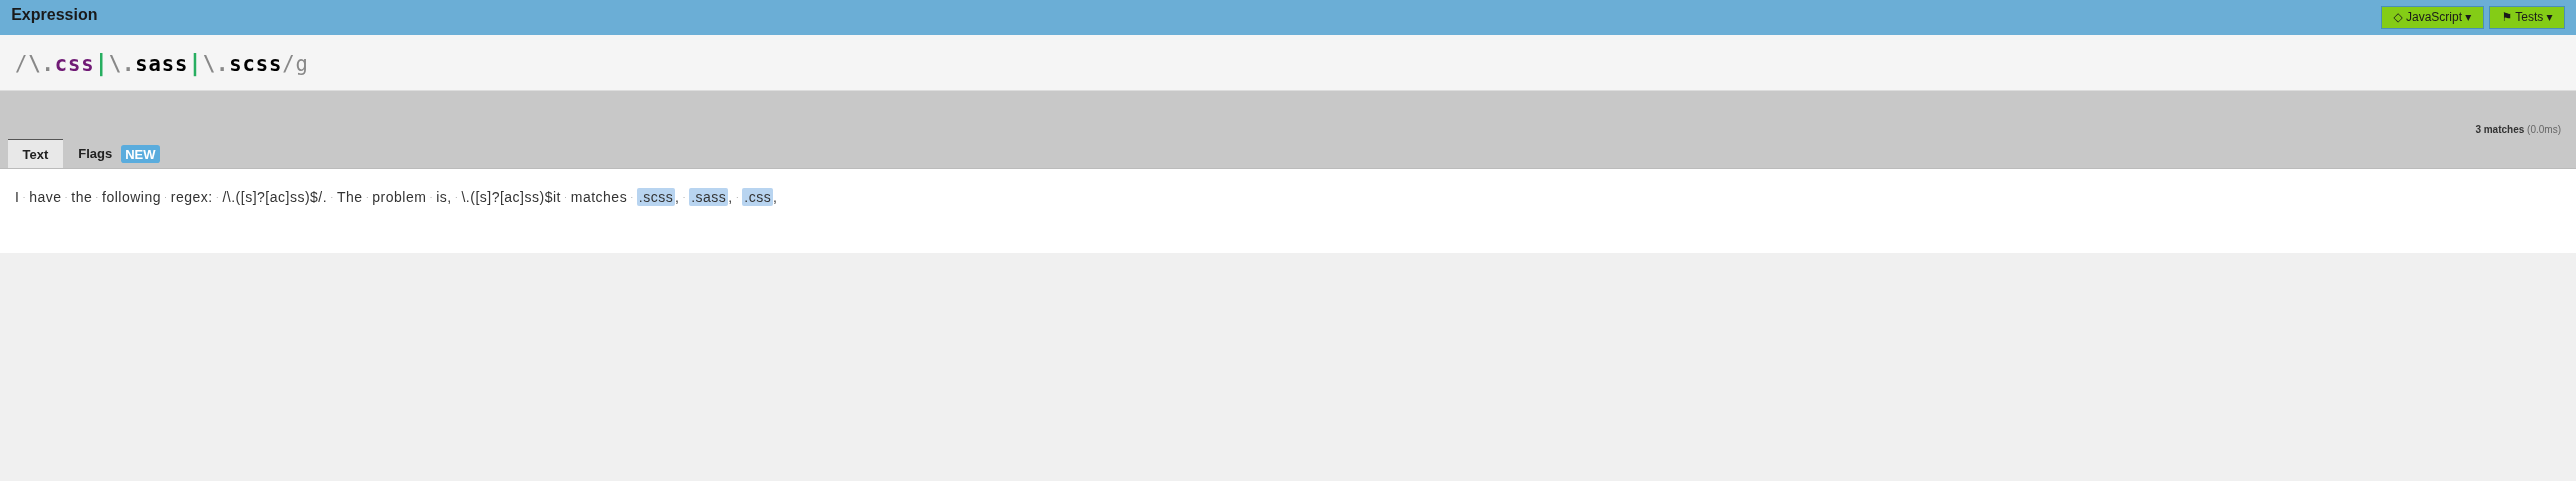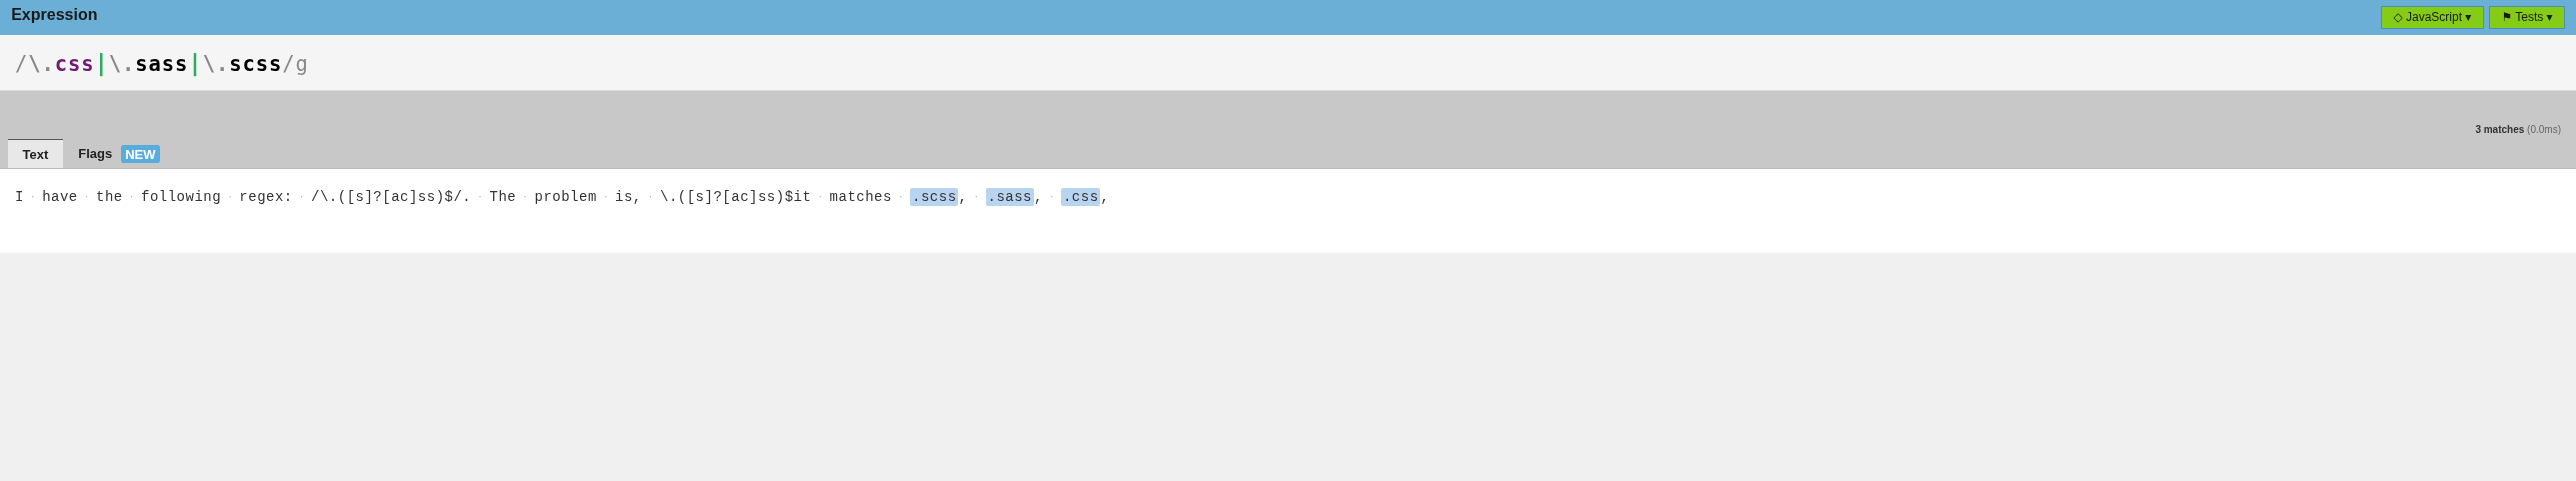--- a/index.html
+++ b/index.html
@@ -108,21 +108,21 @@
       padding-right: 7.5px;
     }
     .matches-count { font-weight: bold; }
     .matches-time { color: #666; font-weight: normal; }
 
     
     .text-content {
       background: #ffffff;
       padding: 17px 15px 17px 15px;
       min-height: 84px;
-      font-family: Liberation Mono, monospace;
+      font-family: Liberation Sans, sans-serif;
       font-size: 14px;
       color: #333;
       line-height: 1.7;
       letter-spacing: 0.5px;
     }
     .text-content .dot-space {
       color: #aaa;
       font-size: 9.3px;
       vertical-align: middle;
     }

